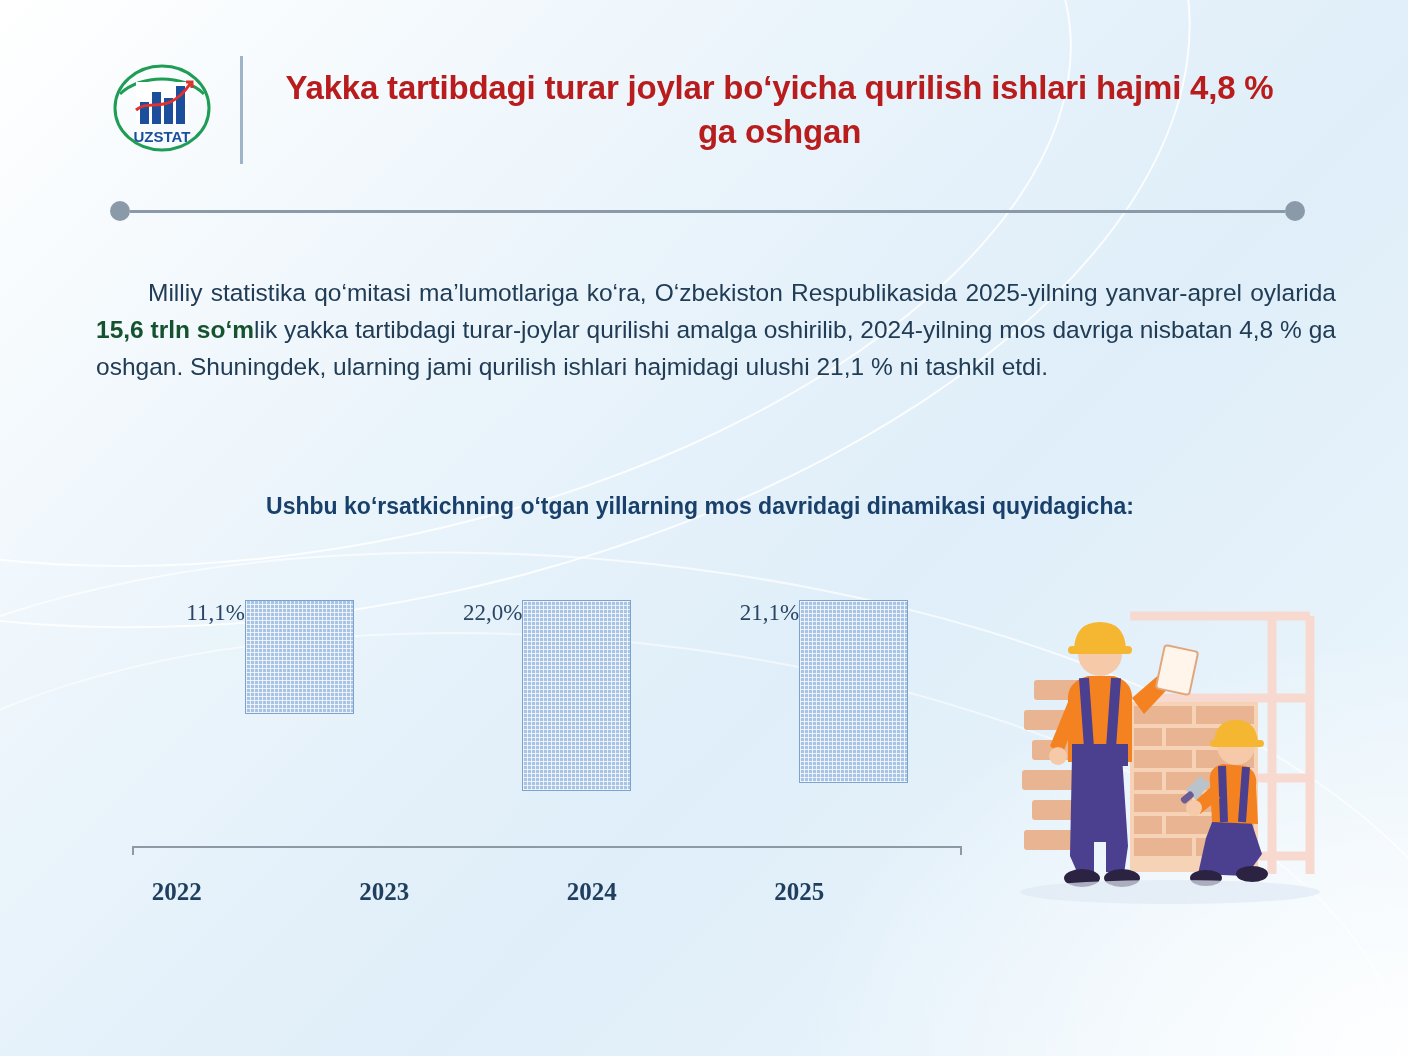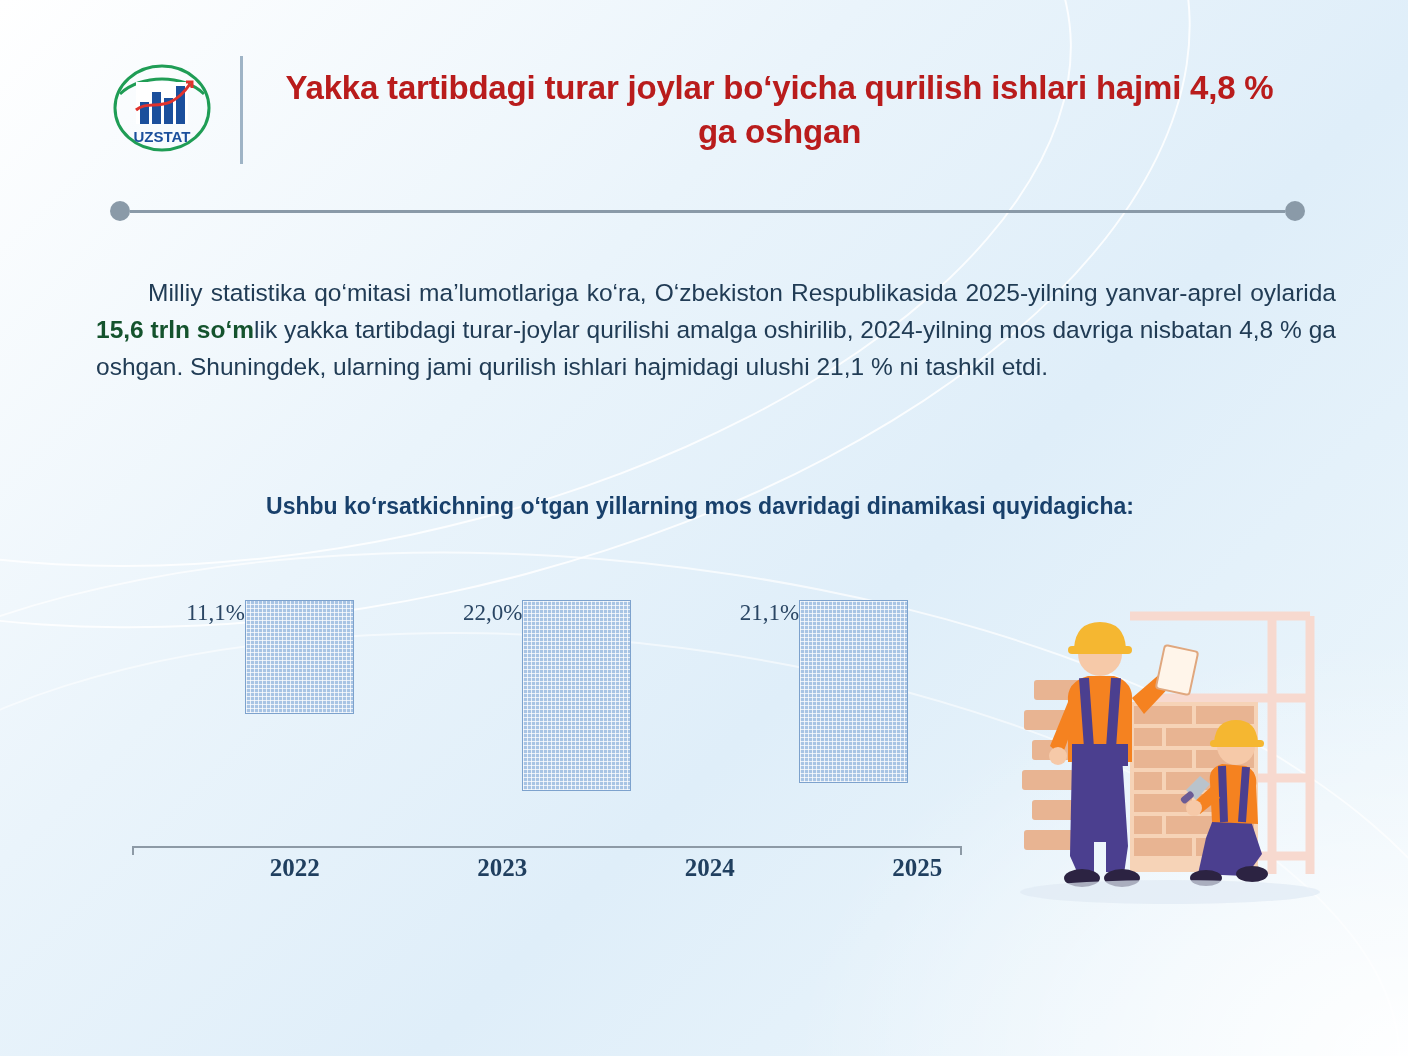--- a/index.html
+++ b/index.html
@@ -176,25 +176,26 @@
   .cats {
     position: absolute;
     left: 0;
     top: 254px;
     width: 830px;
     display: flex;
     justify-content: space-around;
   }
   .cat {
     width: 168px;
-    text-align: right;
+    text-align: left;
     font-family: "Liberation Serif", serif;
     font-weight: bold;
     font-size: 25px;
     color: #203f5f;
+    margin-top: 24px;
   }
 
   
   .illus {
     position: absolute;
     right: 58px;
     bottom: 140px;
     width: 340px;
     height: 310px;
   }

